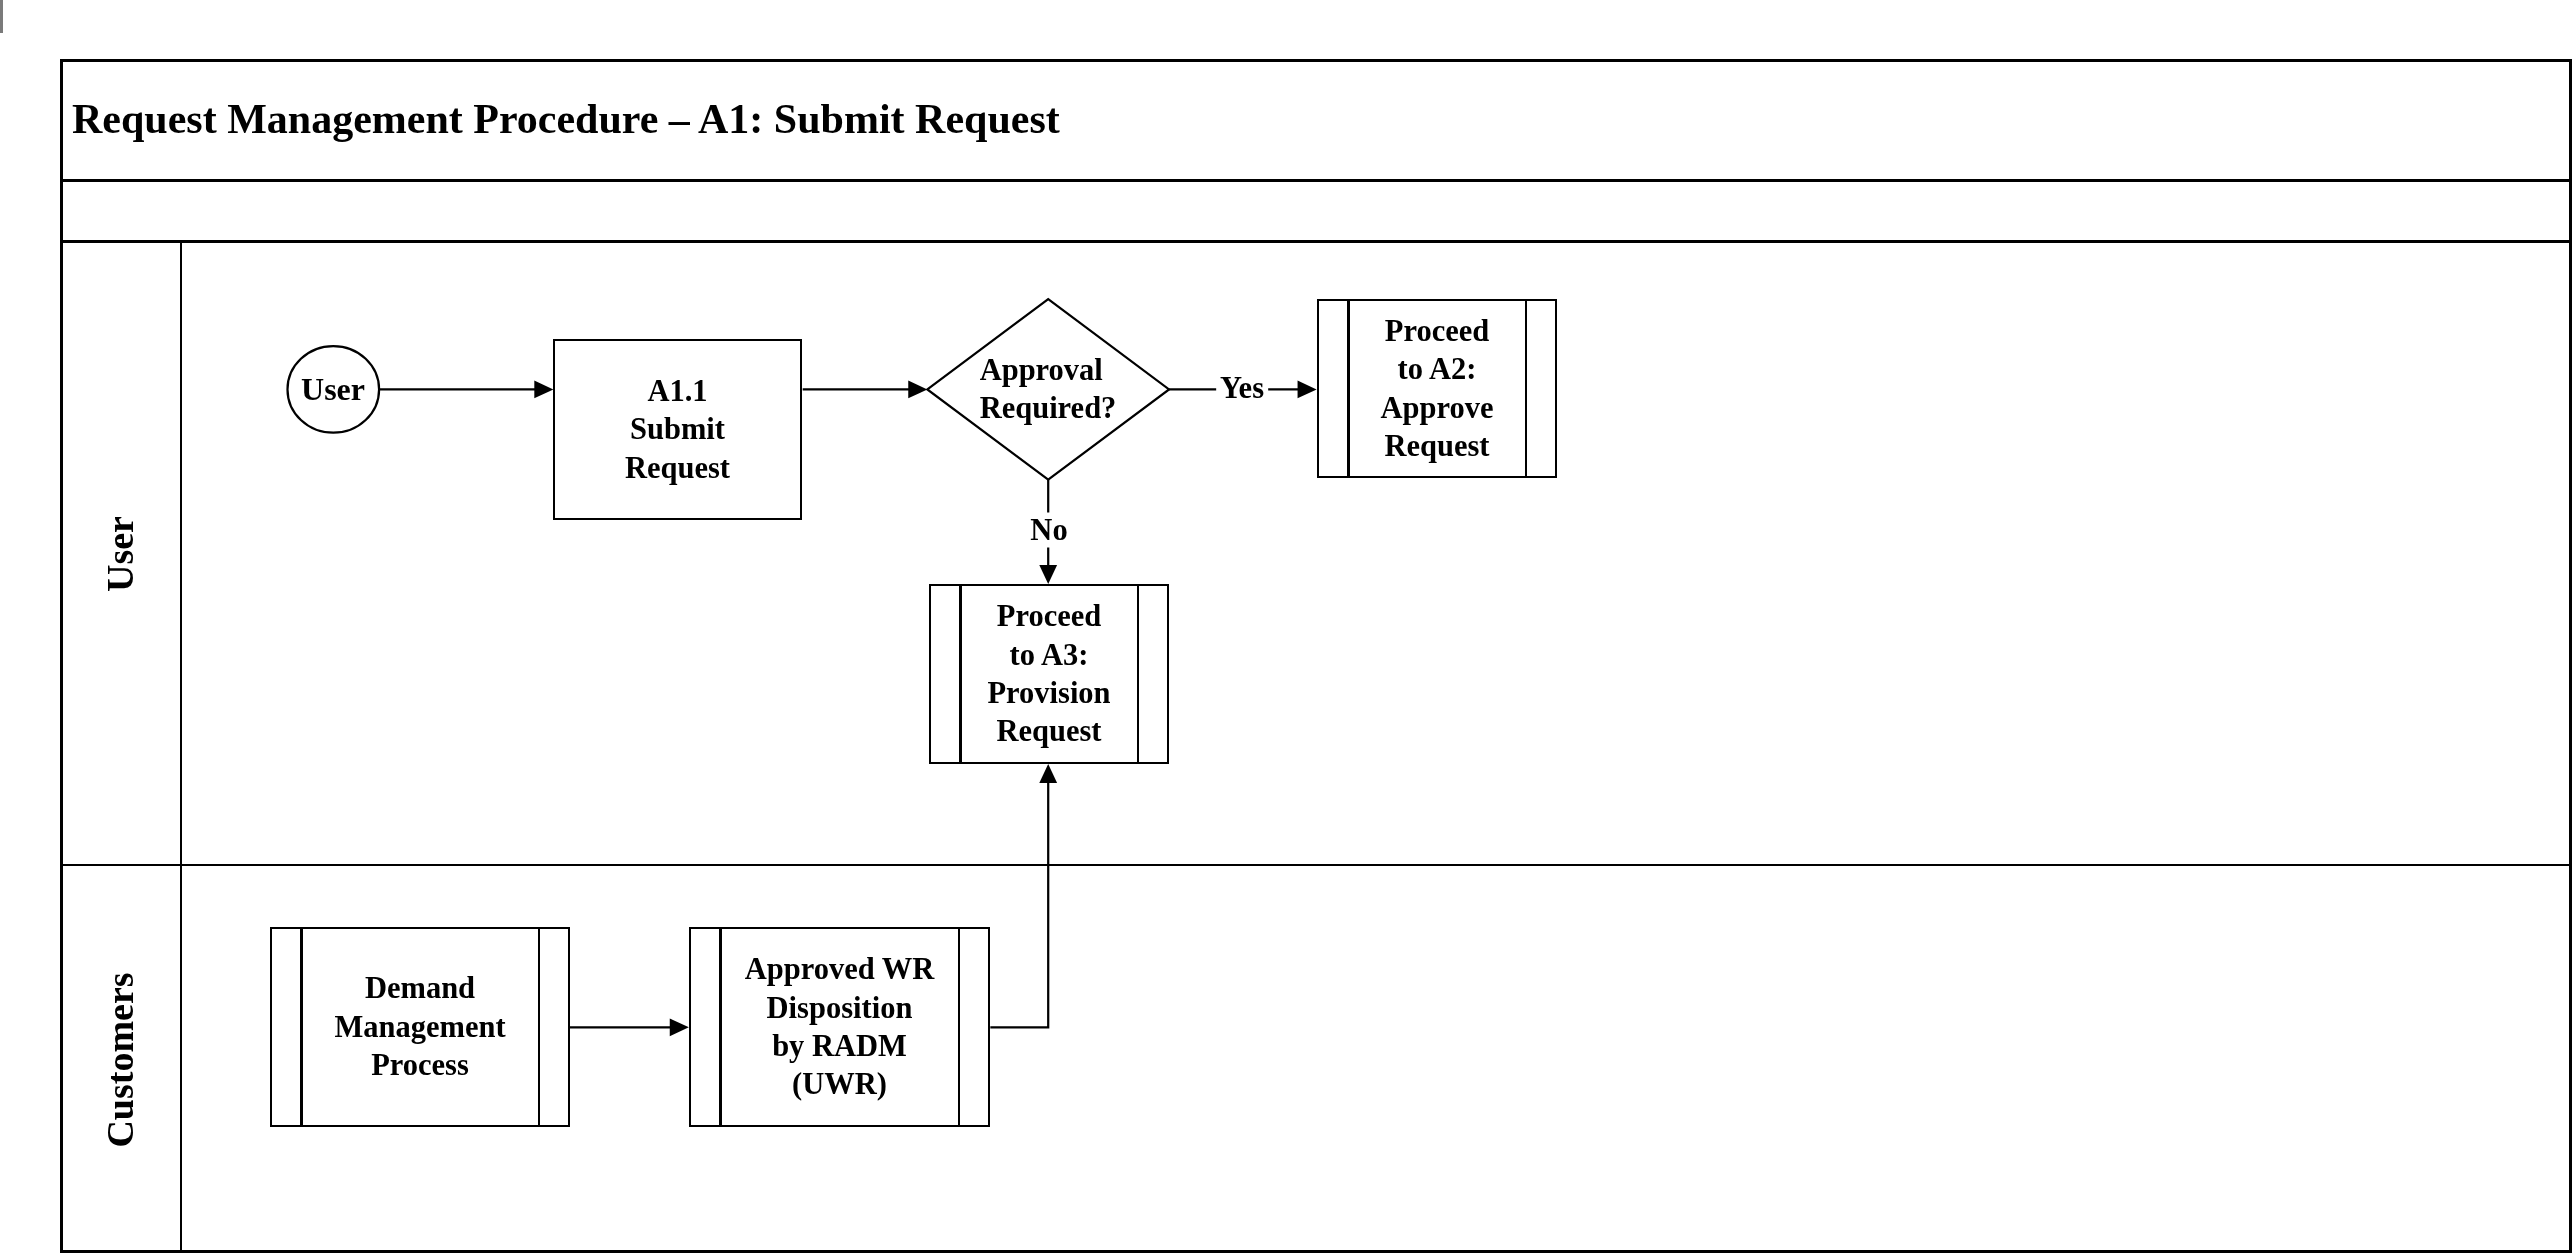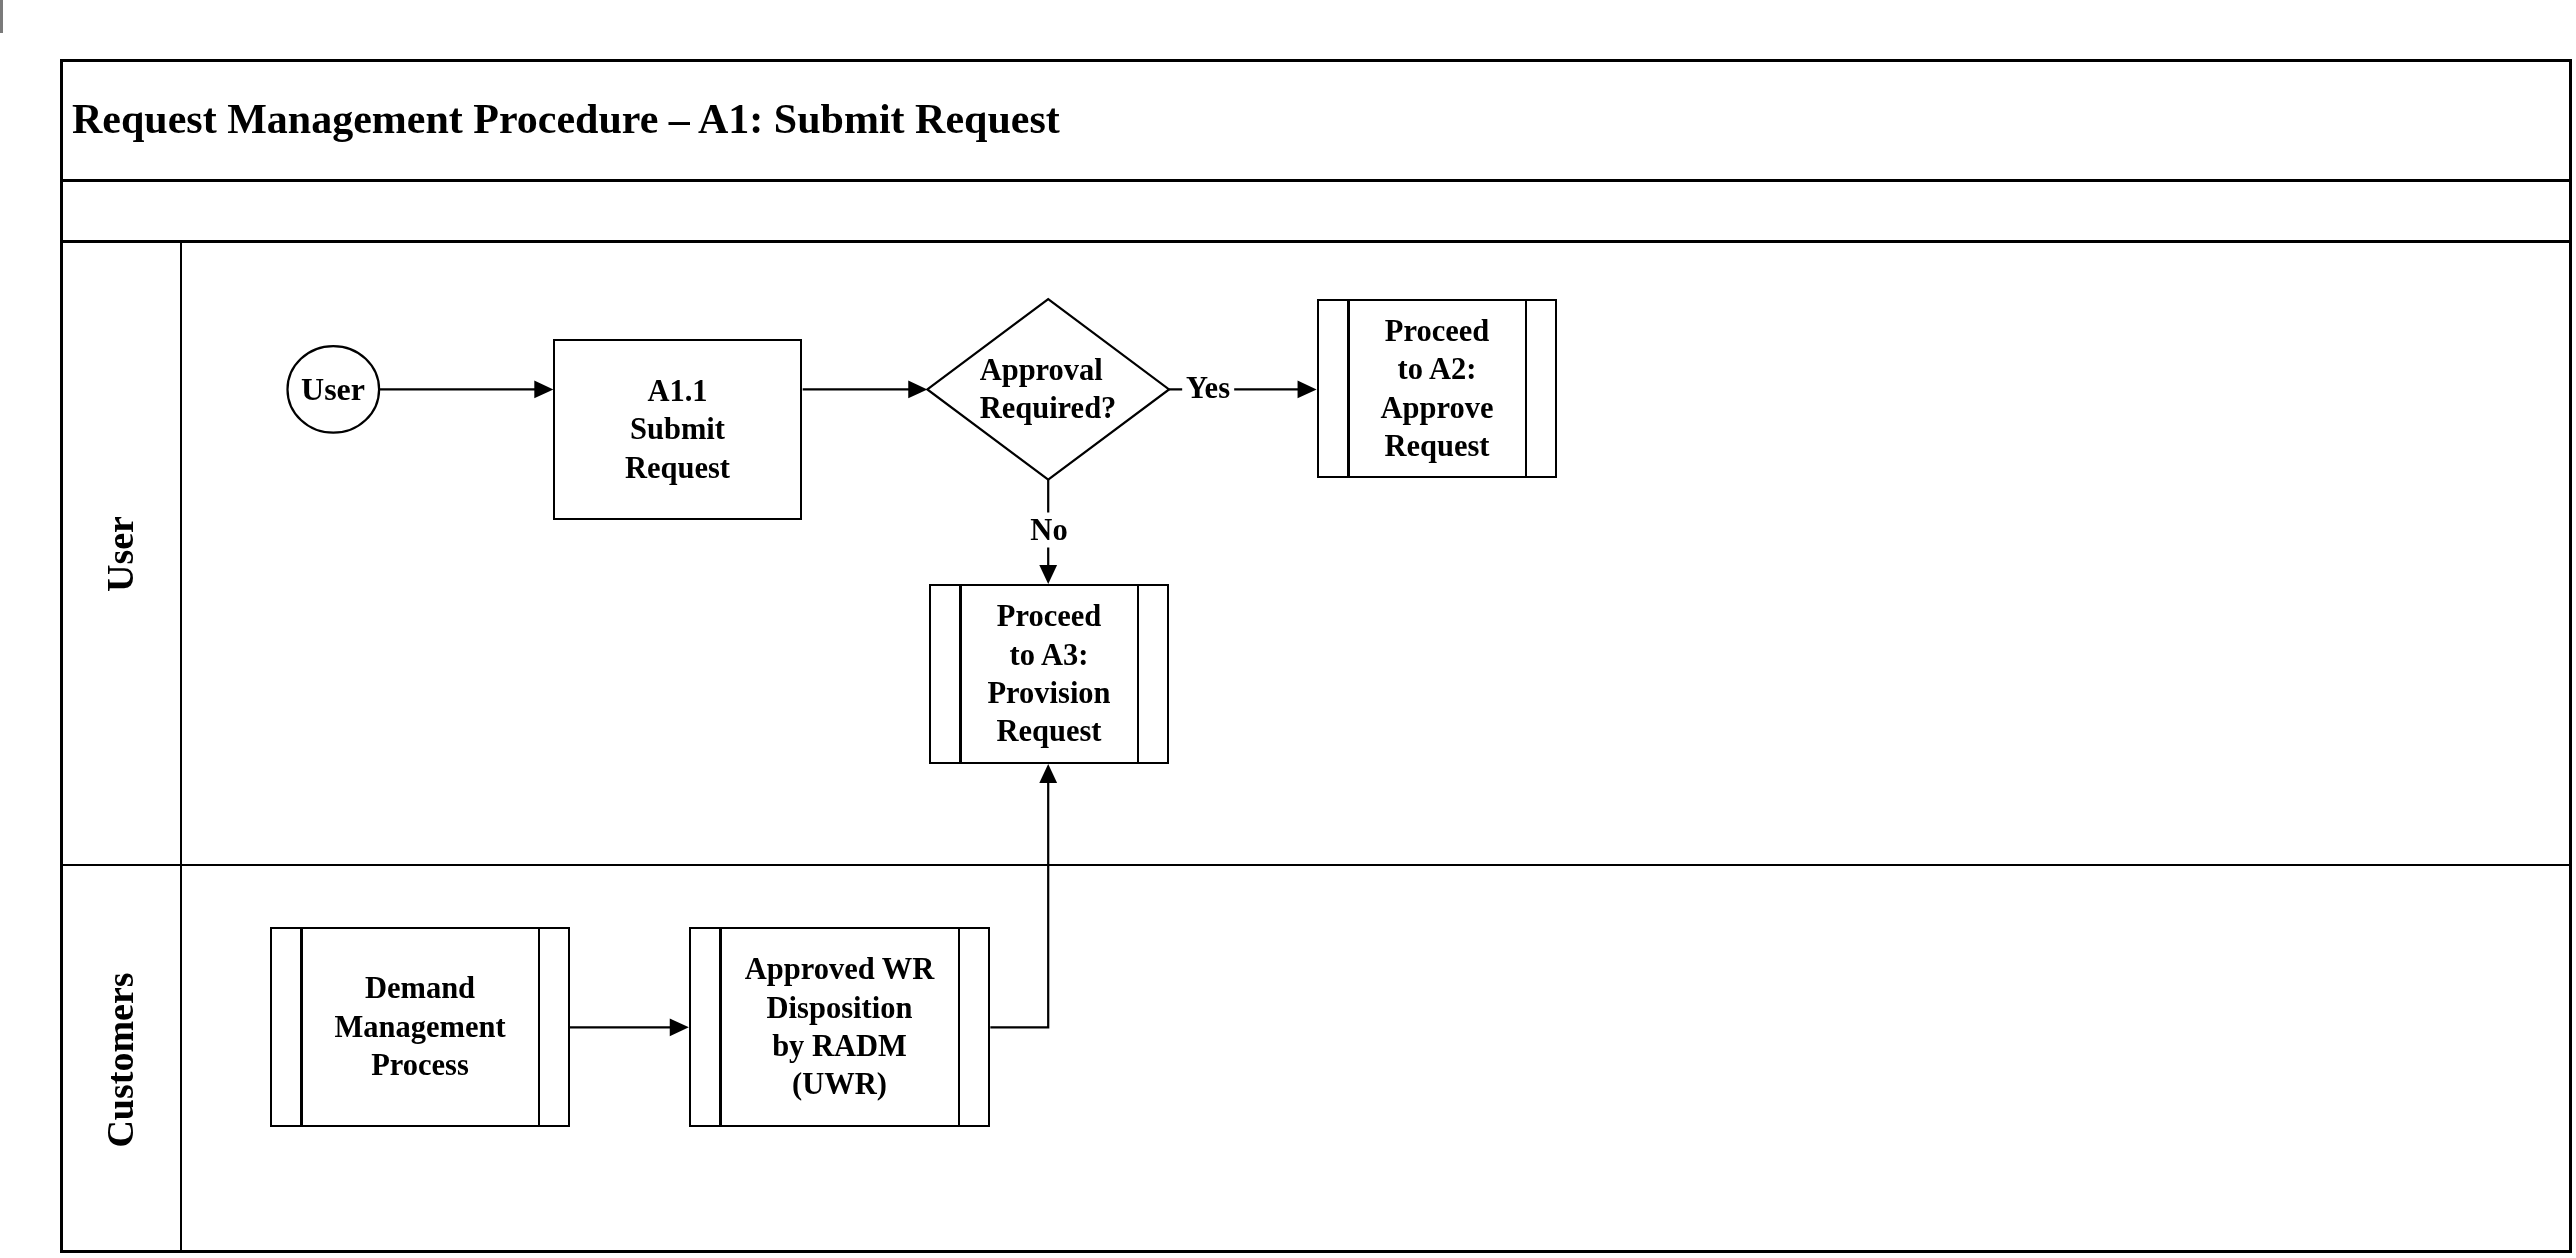--- a/index.html
+++ b/index.html
@@ -145,17 +145,17 @@
 (UWR)</div>
   </div>
 
   <div class="edge-label" style="left:1048px; top:389px; background:transparent; white-space:pre-line; line-height:1.26;">Approval
 Required?</div>
 
   <div class="start-label">
     <span>User</span>
   </div>
 
-  <div class="edge-label" style="left:1208px; top:388px;">Yes</div>
+  <div class="edge-label" style="left:1242px; top:388px;">Yes</div>
   <div class="edge-label" style="left:1049px; top:530px;">No</div>
 
 </div>
 
 
 </body></html>

